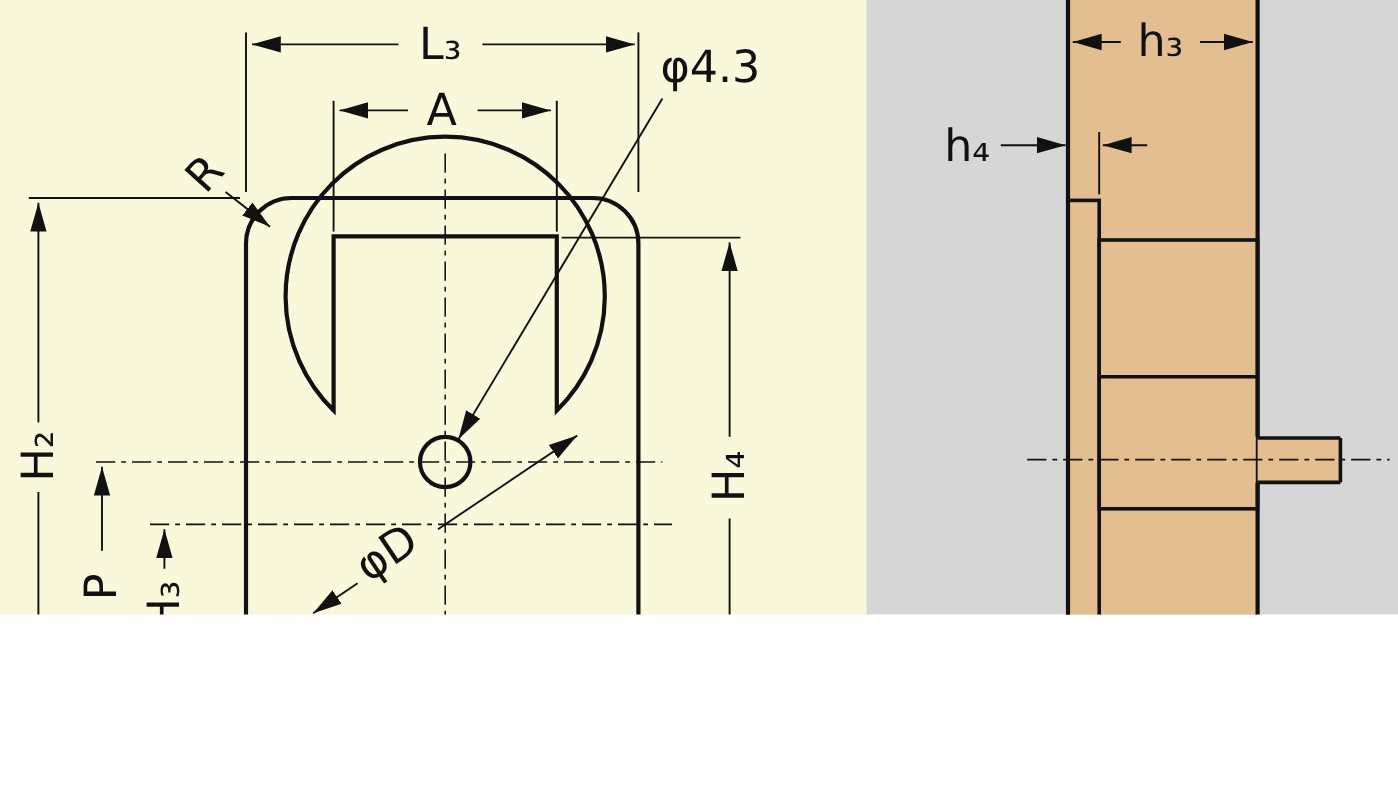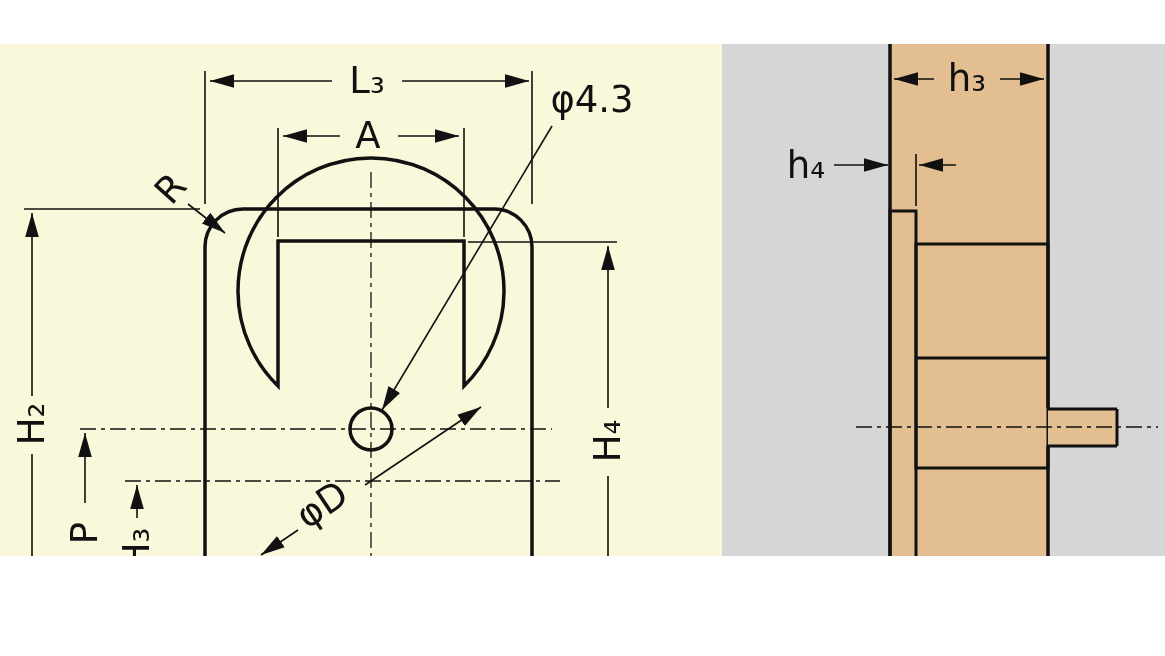--- a/index.html
+++ b/index.html
@@ -1,16 +1,16 @@
 <!DOCTYPE html>
 <html><head>
 <meta charset="utf-8">
 <style>
   html,body{margin:0;padding:0;background:#fff;}
-  .stage{position:relative;width:1165px;height:512px;overflow:hidden;font-family:"DejaVu Sans",sans-serif;margin-top:44px;}
+  .stage{position:relative;width:1165px;height:512px;overflow:hidden;font-family:"DejaVu Sans",sans-serif;}
   svg{display:block;}
   .lbl-big{font-family:"DejaVu Sans","Liberation Sans",sans-serif;font-size:37px;fill:#111;}
   .outline{stroke:#111;stroke-width:3;fill:none;}
   .outline-thick{stroke:#111;stroke-width:3.5;fill:none;}
   .thin{stroke:#111;stroke-width:1.6;fill:none;}
   .cl{stroke:#111;stroke-width:1.3;fill:none;stroke-dasharray:16 5 4 5;}
 </style>
 </head>
 <body>
 

